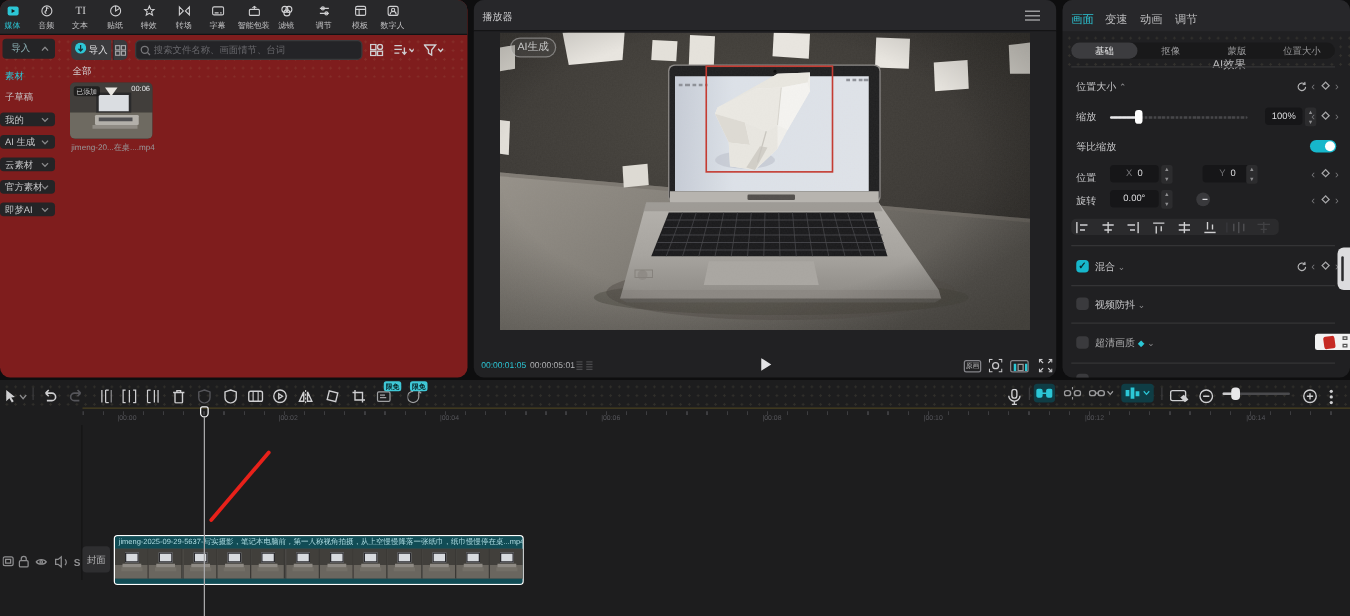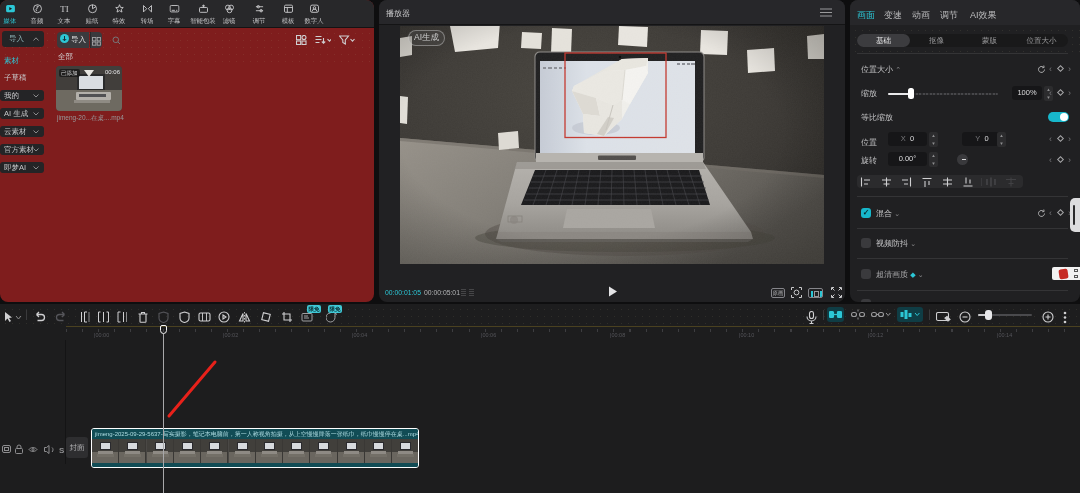--- a/index.html
+++ b/index.html
@@ -197,20 +197,21 @@
         <path d="M4.5 2 L4.5 6.5 M2.8 5 L4.5 6.8 L6.2 5" stroke="#16333a" stroke-width="1" fill="none"></path>
       </svg>导入</div>
   <div id="impgrid"><svg width="9" height="9" style="margin:3.5px 0 0 1.5px;">
         <g stroke="#a6a6a8" stroke-width="0.9" fill="none">
           <rect x="0.5" y="0.5" width="3.4" height="3.4"></rect>
           <rect x="5.2" y="0.5" width="3.2" height="3.4"></rect>
           <rect x="0.5" y="5" width="3.4" height="3.2"></rect>
           <rect x="5.2" y="5" width="3.2" height="3.2"></rect>
         </g>
       </svg></div>
+  <div id="searchbox">搜索文件名称、画面情节、台词</div>
   <svg style="position:absolute;left:112px;top:36px;" width="9" height="9">
       <circle cx="3.8" cy="3.8" r="2.8" stroke="#77777a" fill="none"></circle>
       <path d="M6 6 L8 8" stroke="#77777a"></path>
     </svg>
   <svg style="position:absolute;left:296px;top:35px;" width="11" height="10">
       <rect x="0.5" y="0.5" width="4.2" height="4.2" class="wic"></rect>
       <circle cx="8" cy="2.5" r="2" class="wic"></circle>
       <rect x="0.5" y="6" width="4.2" height="3.5" class="wic"></rect>
       <rect x="6" y="6" width="4" height="3.5" class="wic"></rect>
     </svg>
@@ -411,21 +412,21 @@
     </svg>
 </div>
 
 <div id="props" class="panel">
   <div id="props-top" class="dots"></div>
   <div style="position:absolute;left:0;top:25px;width:230px;height:29px;" class="dots"></div>
   <div class="ptab sel" style="left:7px;">画面</div>
   <div class="ptab" style="left:34px;">变速</div>
   <div class="ptab" style="left:62px;">动画</div>
   <div class="ptab" style="left:90px;">调节</div>
-  <div class="ptab" style="left:120px;">AI效果</div>
+  <div class="ptab" style="left:120px;margin-top:36px;">AI效果</div>
 
   <div id="pillrow">
     <div class="pill sel" style="left:0;">基础</div>
     <div class="pill" style="left:53px;">抠像</div>
     <div class="pill" style="left:106px;">蒙版</div>
     <div class="pill" style="left:158px;">位置大小</div>
   </div>
   <div class="sep" style="top:53px;"></div>
 
   <div class="prow-label" style="top:64px;">位置大小 <span style="color:#8a8a8c;font-size:7px;">⌃</span></div>

